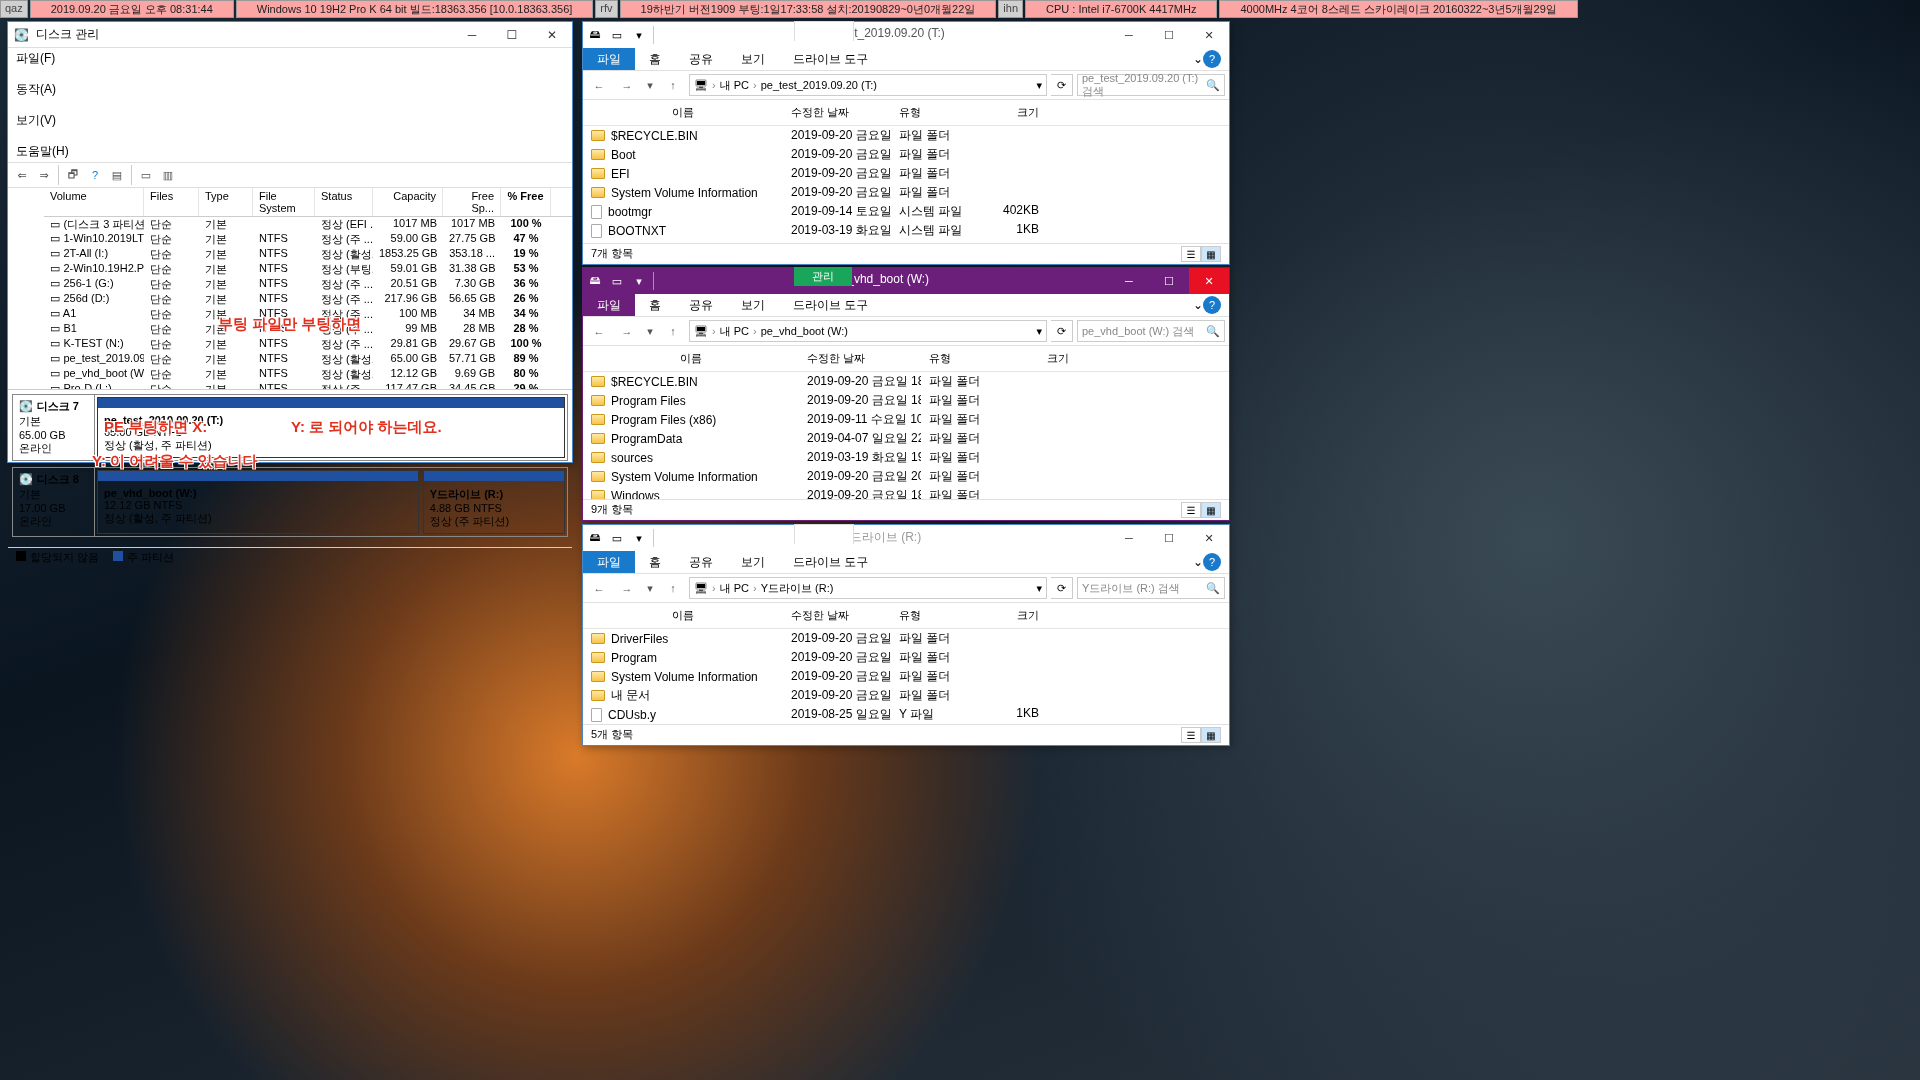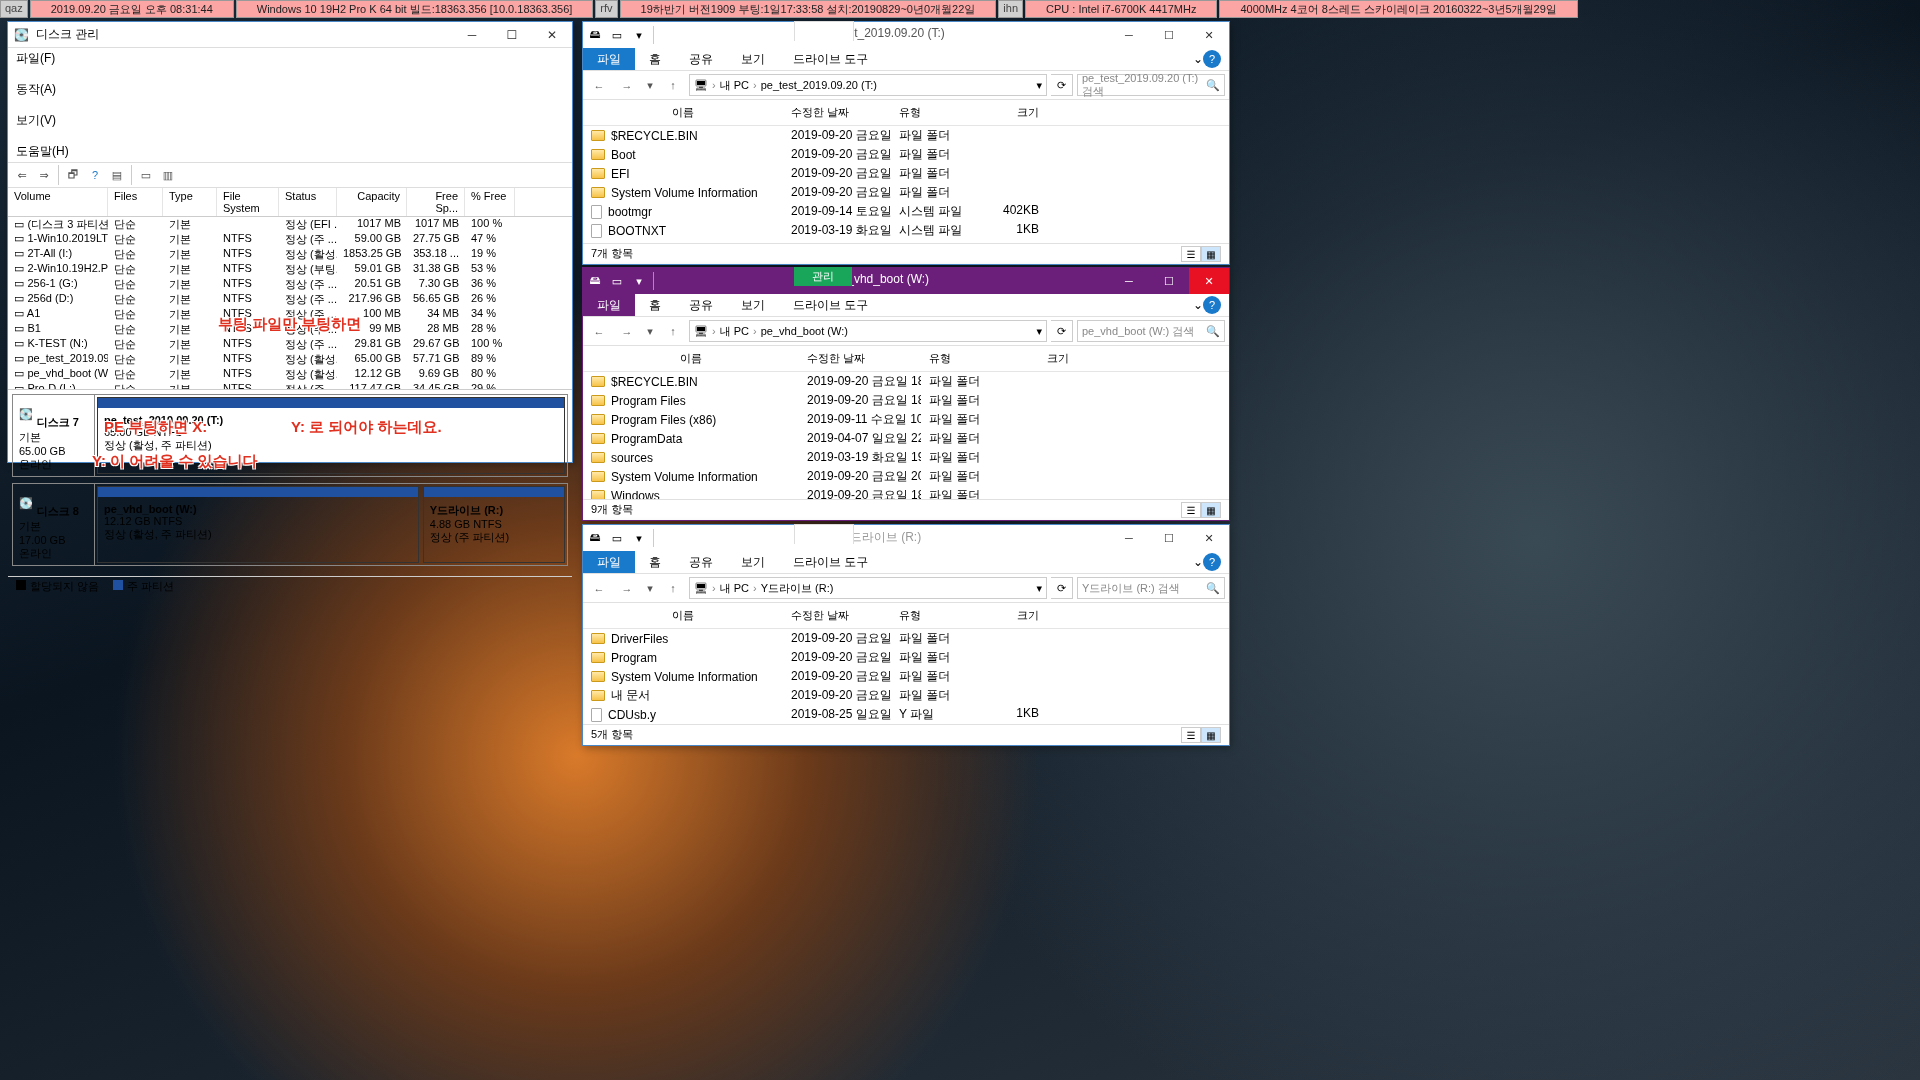--- a/index.html
+++ b/index.html
@@ -19,31 +19,31 @@
 .wctrls { margin-left: auto; display: flex; }
 .wbtn { width: 40px; height: 26px; display: flex; align-items: center; justify-content: center; color: #333; }
 .wbtn.close:hover, .wbtn.close.red { background: #e81123; color: #fff; }
 
 
 .dm { left: 7px; top: 21px; width: 566px; height: 442px; }
 .dm .titlebar { background: #fff; color: #000; border-bottom: 1px solid #ddd; }
 .menubar { display: flex; gap: 14px; padding: 2px 8px; font-size: 12px; background: #fff; flex-direction: column; }
 .toolbar { display: flex; gap: 2px; padding: 2px 4px; border-top: 1px solid #ddd; border-bottom: 1px solid #ddd; }
 .tbtn { width: 20px; height: 20px; border: 1px solid transparent; display: flex; align-items: center; justify-content: center; color: #555; }
-.vol-table { flex: 0 0 auto; overflow: hidden; }
+.vol-table { flex: 0 0 auto; overflow: hidden; margin-left: 36px; }
 .vhead { display: flex; background: #fff; border-bottom: 1px solid #ccc; font-size: 11px; }
 .vhead > div { padding: 2px 6px; border-right: 1px solid #e5e5e5; }
 .vrows { max-height: 172px; overflow: auto; }
 .vrow { display: flex; font-size: 11px; padding: 0 0; }
 .vrow > div { padding: 0 6px; white-space: nowrap; overflow: hidden; }
-.c-vol { width: 100px; } .c-lay { width: 55px; } .c-typ { width: 54px; } .c-fs { width: 62px; } .c-st { width: 58px; } .c-cap { width: 70px; text-align: right;} .c-fr { width: 58px; text-align: right;} .c-pf { width: 50px; text-align: left;}
+.c-vol { width: 100px; } .c-lay { width: 55px; } .c-typ { width: 54px; } .c-fs { width: 62px; } .c-st { width: 58px; } .c-cap { width: 70px; text-align: right;} .c-fr { width: 58px; text-align: right;} .c-pf { width: 50px; text-align: center; font-weight: bold;}
 .diskpanel { border-top: 1px solid #ccc; padding: 4px; }
 .diskrow { display: flex; border: 1px solid #888; margin-bottom: 6px; }
 .diskinfo { width: 82px; padding: 4px 6px; font-size: 11px; border-right: 1px solid #888; }
-.diskinfo .dname { font-weight: bold; margin-top: 16px; }
+.diskinfo .dname { font-weight: bold; }
 .partwrap { flex: 1; display: flex; }
 .part { border: 1px solid #333; margin: 2px; padding: 4px 6px; font-size: 11px; position: relative; }
 .part .pbar { position: absolute; top: 0; left: 0; right: 0; height: 10px; background: #2050a0; }
 .part .pbody { margin-top: 12px; }
 .annot { position: absolute; font-size: 15px; font-weight: bold; color: #e03020; text-shadow: 1px 1px 0 #fff, -1px -1px 0 #fff, 1px -1px 0 #fff, -1px 1px 0 #fff; }
 .legend { padding: 2px 8px; font-size: 11px; display: flex; gap: 14px; align-items: center; border-top: 1px solid #ccc; }
 .lg-swatch { width: 10px; height: 10px; display: inline-block; margin-right: 4px; }
 
 
 .exp { }

